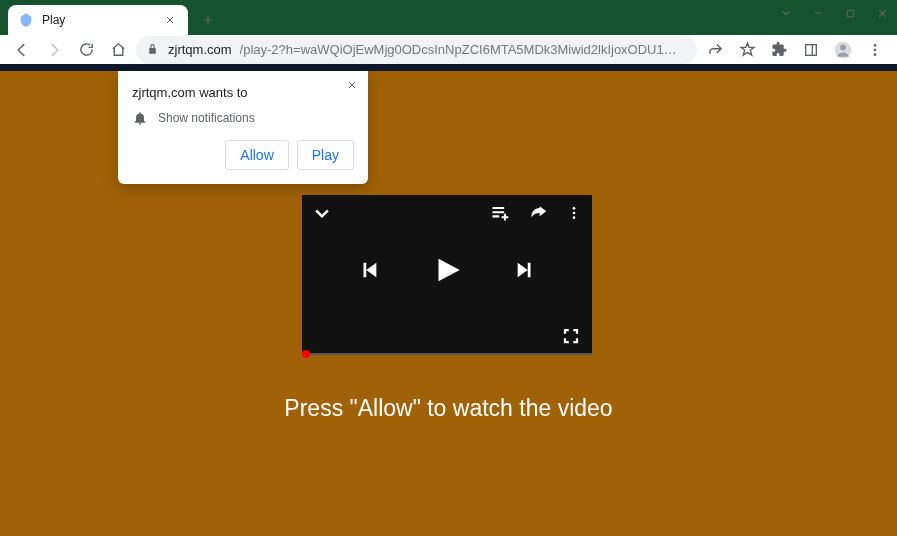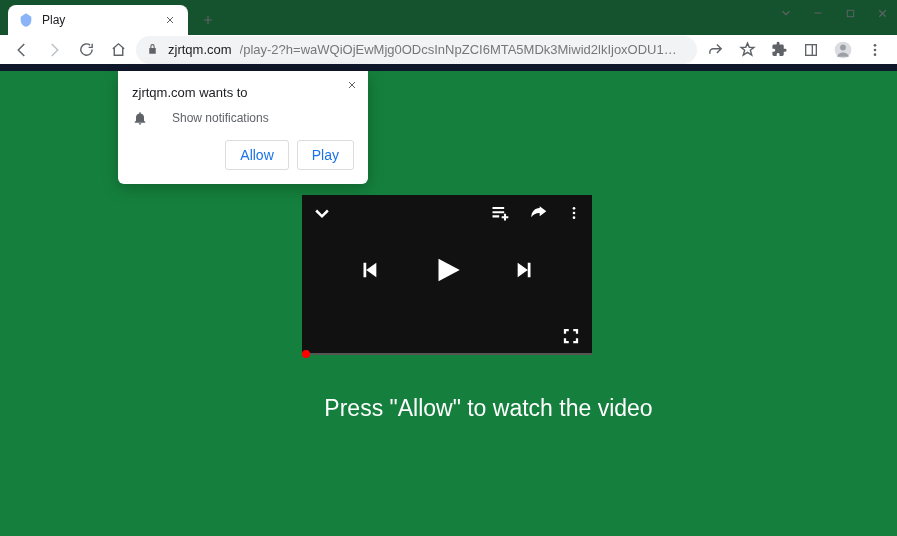--- a/index.html
+++ b/index.html
@@ -15,26 +15,26 @@
 .win-btn { width: 14px; height: 14px; display: flex; align-items: center; justify-content: center; cursor: pointer; }
 
 .toolbar { height: 36px; background: #fff; border-bottom: 7px solid #0f172a; display: flex; align-items: center; padding: 0 8px; gap: 4px; }
 .tool-btn { width: 28px; height: 28px; display: flex; align-items: center; justify-content: center; color: #5f6368; cursor: pointer; border-radius: 50%; }
 .tool-btn.disabled { color: #bdc1c6; cursor: default; }
 .omnibox { flex: 1; background: #f1f3f4; border-radius: 14px; height: 28px; display: flex; align-items: center; padding: 0 10px; gap: 8px; font-size: 13px; color: #202124; overflow: hidden; }
 .omnibox .lock { color: #5f6368; width: 14px; }
 .url-domain { color: #202124; }
 .url-path { color: #777; white-space: nowrap; overflow: hidden; text-overflow: ellipsis; flex: 1; }
 
-.page { position: relative; background: #15803d; height: calc(536px - 71px); width: 100%; padding-left: 40px; }
+.page { position: relative; background: #a16207; height: calc(536px - 71px); width: 100%; }
 
 .notif { position: absolute; left: 118px; top: 0; width: 250px; background: #fff; border-radius: 0 0 6px 6px; box-shadow: 0 4px 16px rgba(0,0,0,0.25); padding: 14px; font-size: 13px; color: #202124; }
 .notif-close { position: absolute; top: 8px; right: 10px; cursor: pointer; color: #5f6368; }
 .notif-title { font-weight: 400; margin-bottom: 10px; }
-.notif-body { display: flex; align-items: center; gap: 24px; color: #5f6368; font-size: 12px; margin-bottom: 14px; }
+.notif-body { display: flex; align-items: center; gap: 10px; color: #5f6368; font-size: 12px; margin-bottom: 14px; }
 .notif-actions { display: flex; justify-content: flex-end; gap: 8px; }
 .notif-btn { border: 1px solid #dadce0; color: #1a73e8; background: #fff; padding: 6px 14px; border-radius: 3px; font-size: 14px; cursor: pointer; }
 
 .player { position: absolute; left: 302px; top: 124px; width: 290px; height: 160px; background: #111; }
 .player-top { display: flex; justify-content: space-between; padding: 8px 10px; color: #fff; }
 .player-top-right { display: flex; gap: 18px; align-items: center; }
 .player-mid { display: flex; justify-content: center; align-items: center; gap: 50px; color: #fff; margin-top: 22px; }
 .play-btn { cursor: pointer; }
 .progress { position: absolute; bottom: 0; left: 0; right: 0; height: 2px; background: #555; }
 .progress-dot { position: absolute; left: 0; top: -3px; width: 8px; height: 8px; background: red; border-radius: 50%; }

